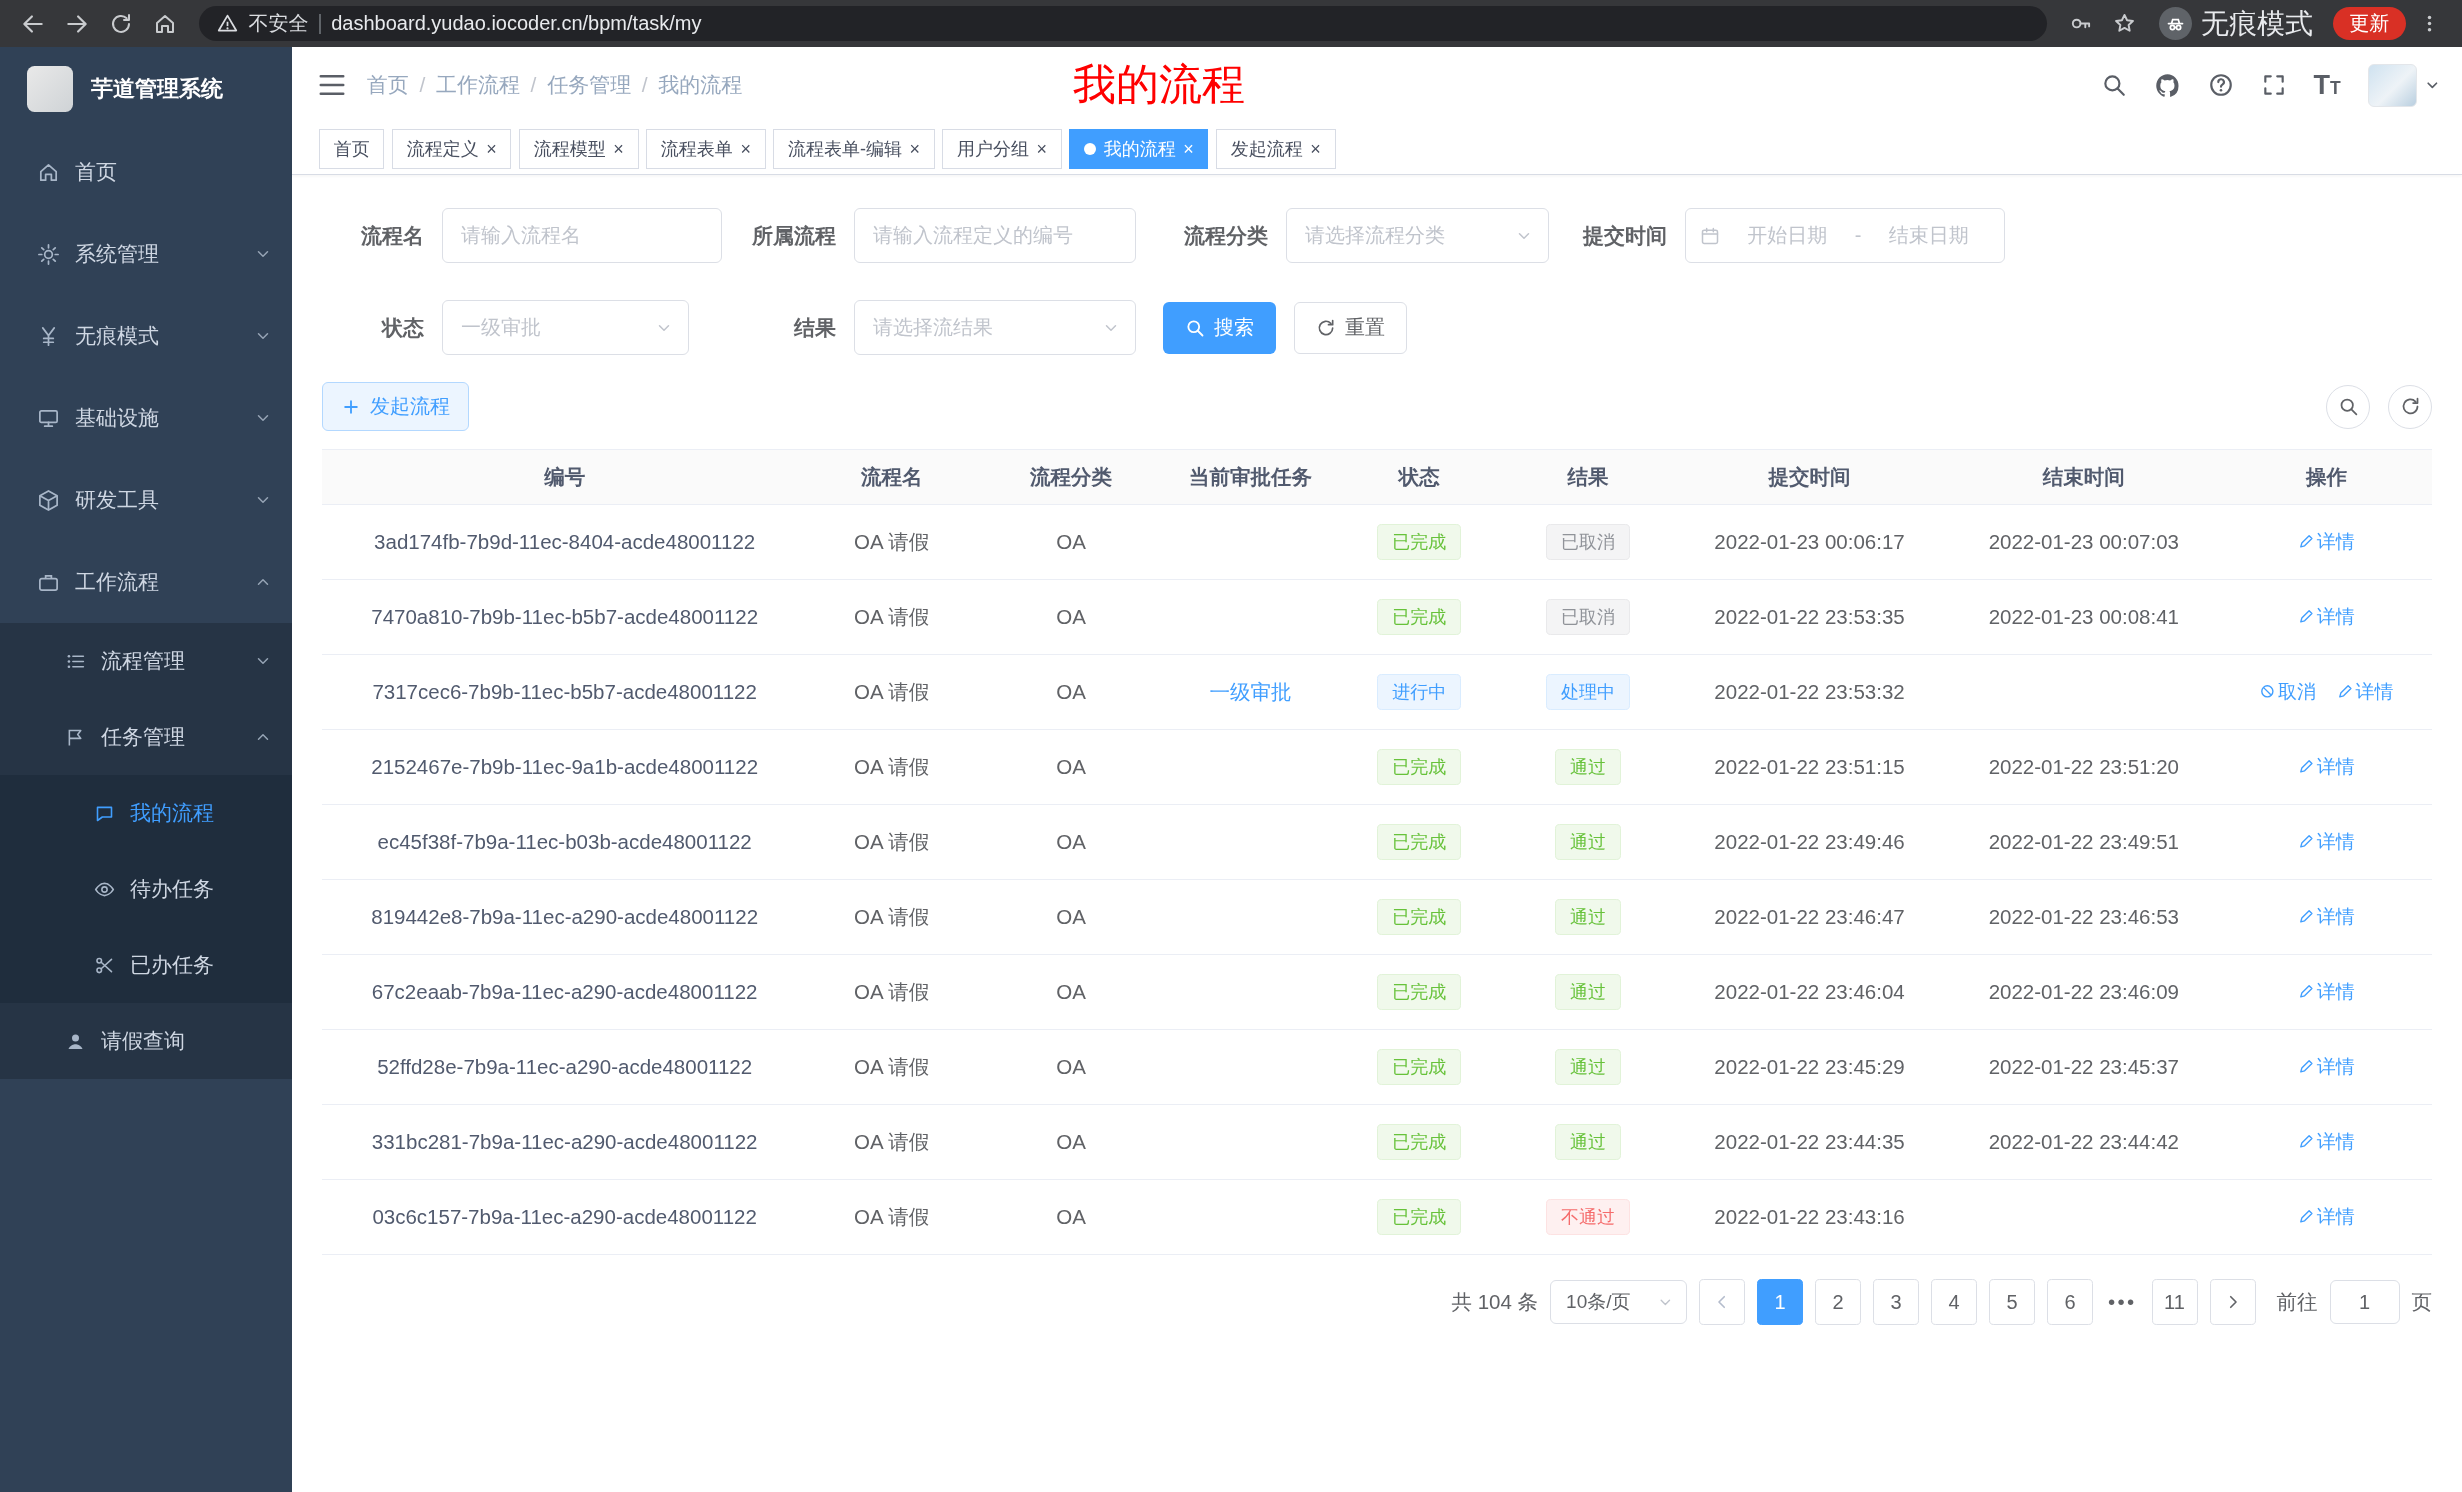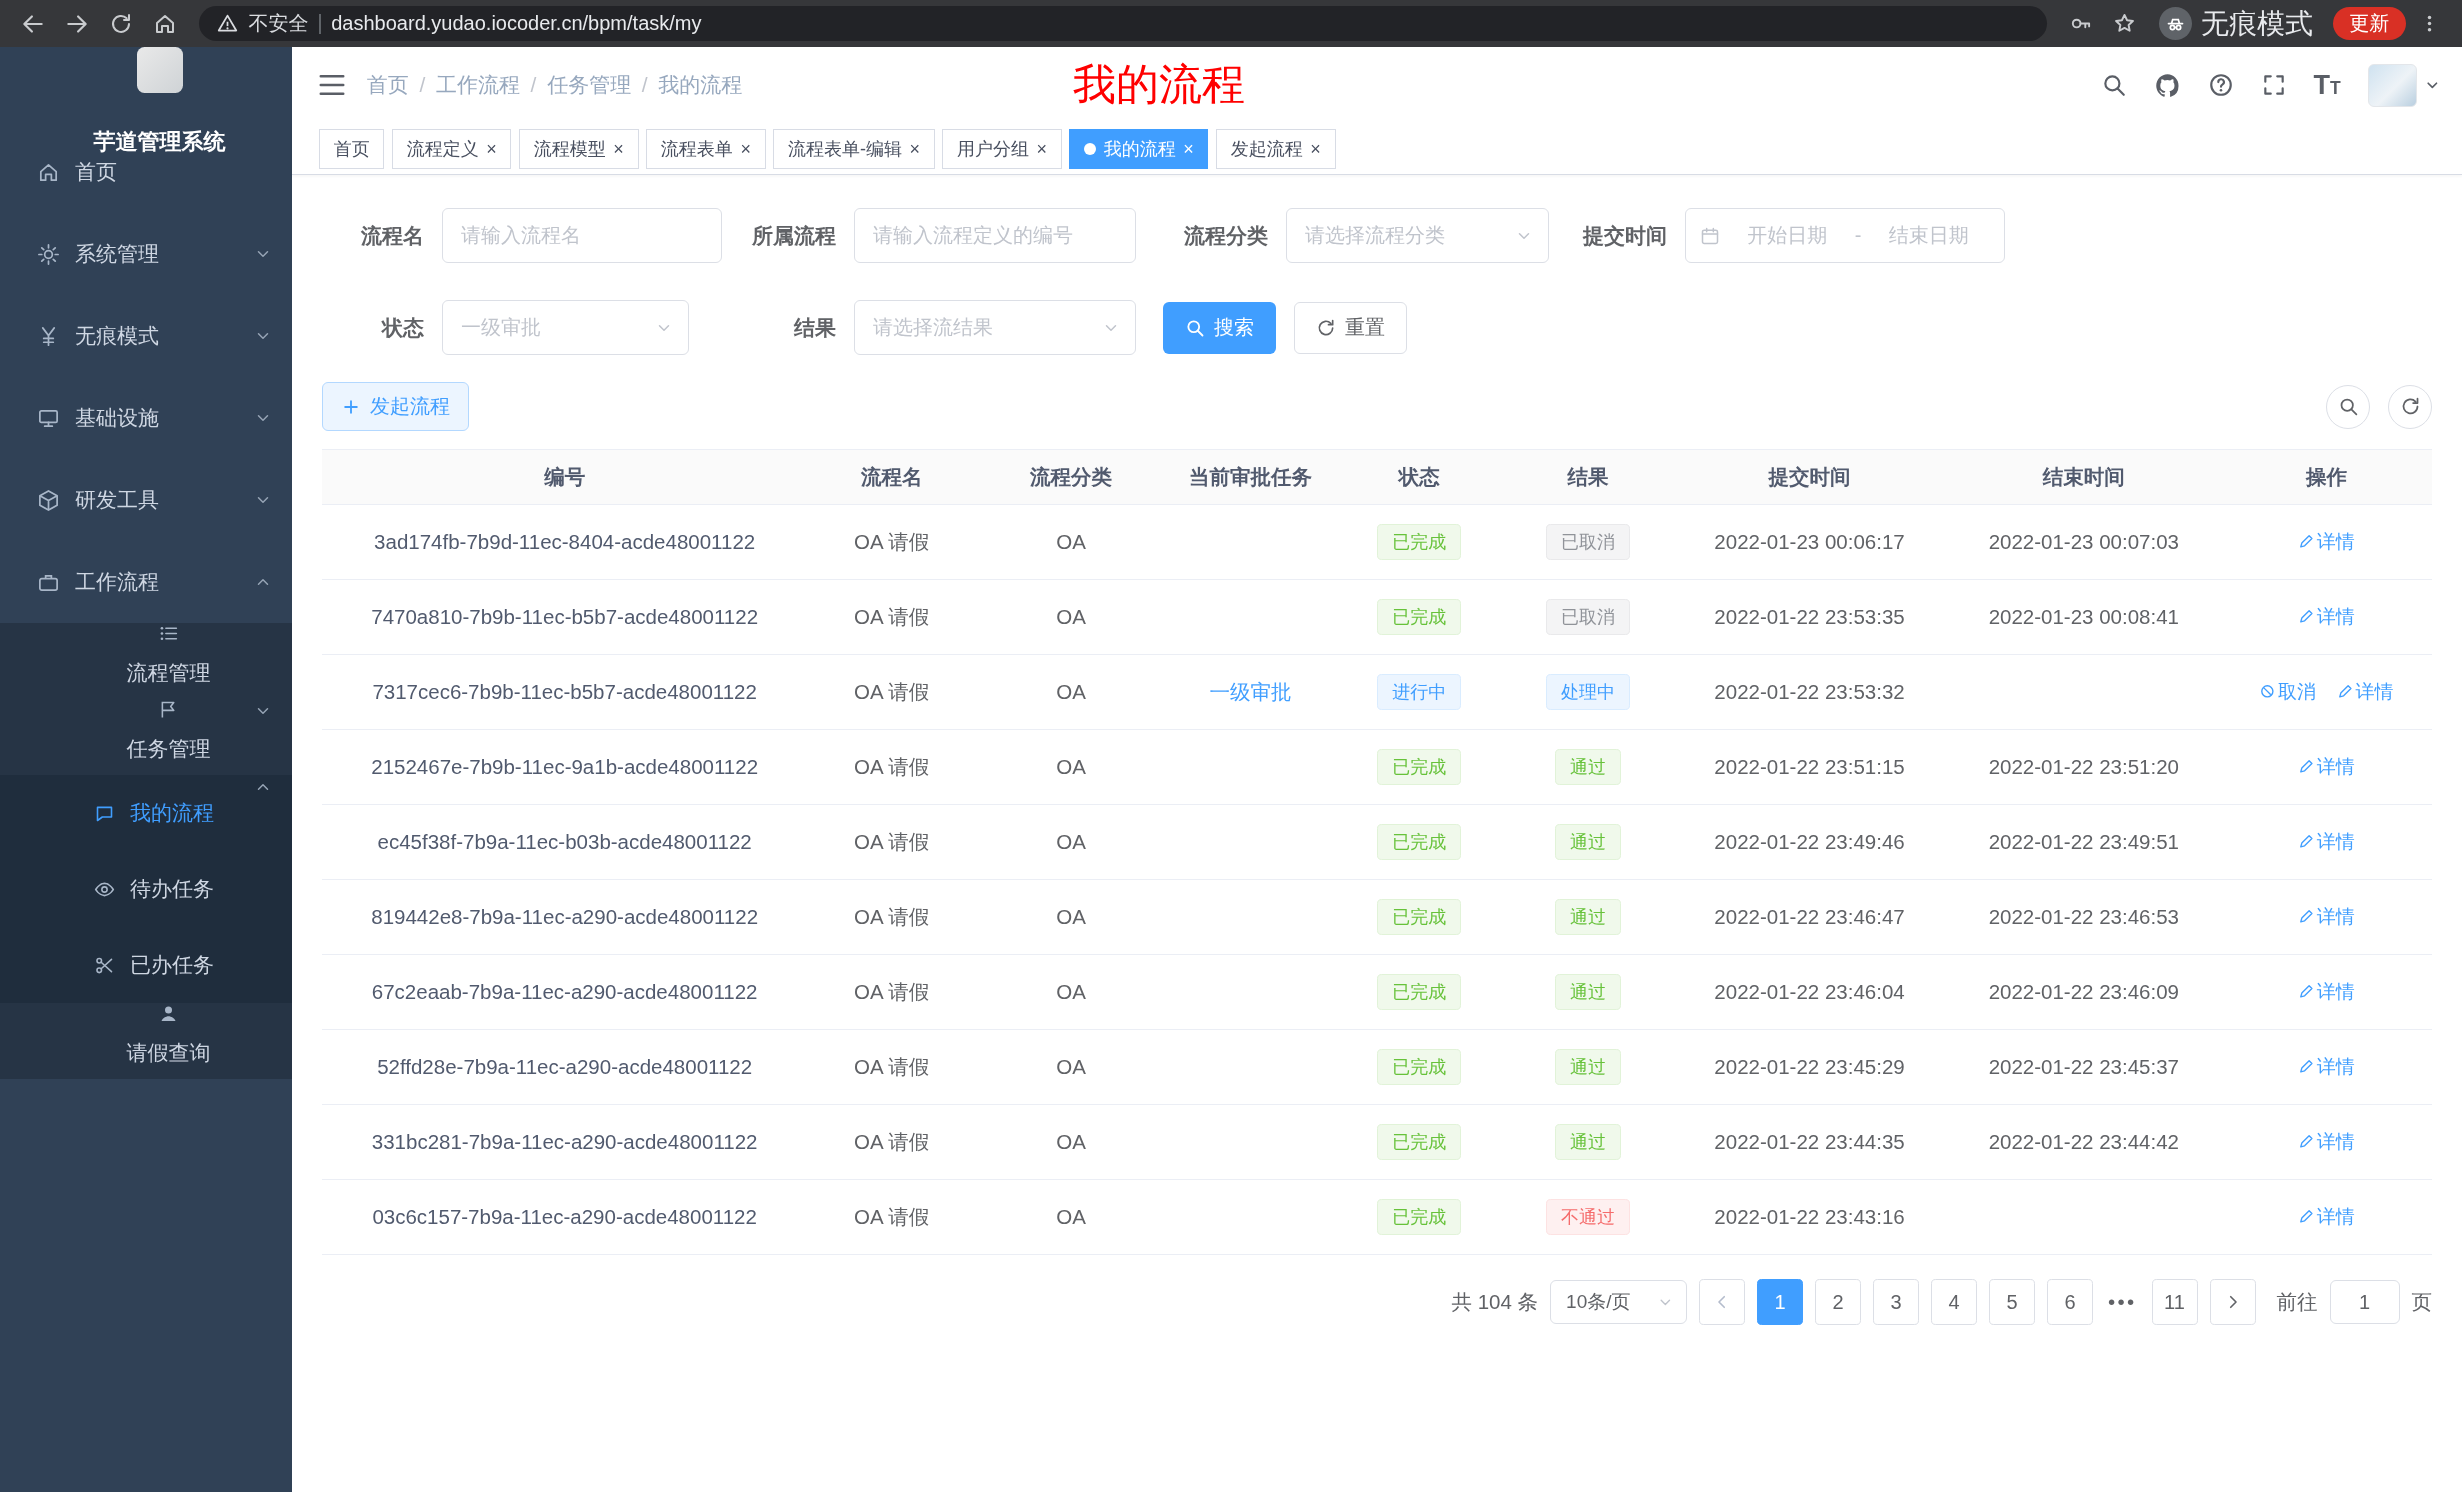--- a/index.html
+++ b/index.html
@@ -17,27 +17,27 @@
   .incog { display:flex; align-items:center; gap:9px; color:#e8eaed; font-size:28px; margin:0 10.7px; }
   .incog-circle { width:33px; height:33px; border-radius:50%; background:#5f6368; display:flex; align-items:center; justify-content:center; color:#fff; }
   .update-pill { height:33px; background:#d93025; color:#fff; font-size:20px; border-radius:18px; display:flex; align-items:center; padding:0 16.7px; margin-left:6px; cursor:pointer; }
 
   
   .app { display:flex; height:1446px; }
   .sidebar { width:292px; background:#304156; flex-shrink:0; overflow:hidden; }
   .main { flex:1; display:flex; flex-direction:column; position:relative; background:#fff; }
 
   
-  .logo { height:84px; display:flex; align-items:center; padding-left:27px; gap:34px; cursor:pointer;flex-direction:column; }
+  .logo { height:84px; display:flex; align-items:center; padding-left:27px; gap:18px; cursor:pointer; }
   .logo-img { width:46px; height:46px; border-radius:7.6px; background:linear-gradient(135deg,#e9e9e9,#cfd3d6); flex-shrink:0; }
   .logo-title { color:#fff; font-size:22px; font-weight:bold; white-space:nowrap; }
   .menu-item { height:82px; display:flex; align-items:center; padding-left:37px; padding-right:20px; color:#cfd7e3; font-size:21px; gap:15px; cursor:pointer; white-space:nowrap; }
   .menu-item .mi-icon { color:#a8b6c8; flex-shrink:0; }
   .menu-item .arrow { margin-left:auto; color:#96a4b5; }
-  .menu-item.l2 { height:76px; padding-left:65px; background:#263445;flex-direction:column; }
+  .menu-item.l2 { height:76px; padding-left:65px; background:#263445; }
   .menu-item.l3 { height:76px; padding-left:94px; background:#1f2d3d; }
   .menu-item.active { color:#409eff; }
   .menu-item.active .mi-icon { color:#409eff; }
 
   
   .navbar { height:76px; display:flex; align-items:center; position:relative; padding:0 21px 0 18px; background:#fff; }
   .hamburger { width:43px; height:43px; display:flex; align-items:center; justify-content:center; color:#5a5e66; cursor:pointer; }
   .breadcrumb { display:flex; align-items:center; gap:10.7px; margin-left:13.7px; font-size:21px; color:#97a8be; }
   .breadcrumb .sep { color:#c0c4cc; }
   .overlay-title { position:absolute; left:867px; top:50%; transform:translate(-50%,-50%); font-size:43px; font-weight:500; color:#ff0000; white-space:nowrap; }

